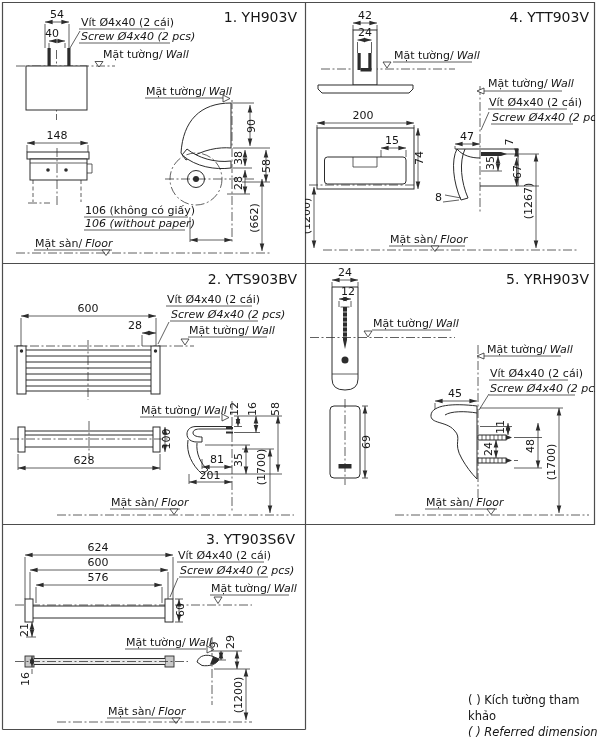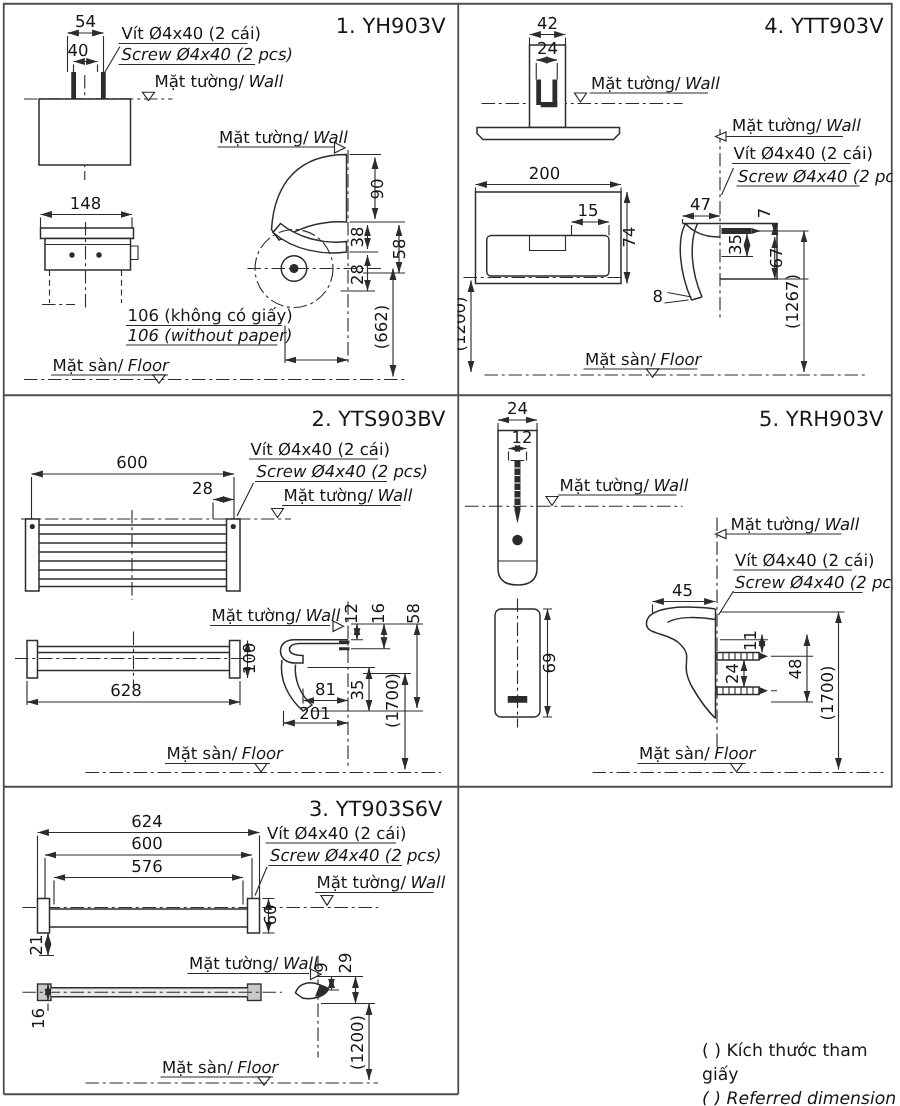--- a/index.html
+++ b/index.html
@@ -345,17 +345,17 @@
     <text class="m" x="232" y="117" transform="rotate(-90 232 117)">29</text>
     <text class="m" x="240" y="170" transform="rotate(-90 240 170)">(1200)</text>
     <text x="106" y="190"><tspan>Mặt sàn/</tspan><tspan class="it" dx="3">Floor</tspan></text>
     <path class="d" d="M105,193 H180"></path>
     <path class="tri" d="M170,193 L178,193 L174,198.5 Z"></path>
     <path class="dd" d="M55,197 H250"></path>
   </g>
 </svg>
 
 <div class="legend" style="left:468px;top:692px">
-  <div>( ) Kích thước tham giấy</div>
+  <div>( ) Kích tường tham khảo</div>
   <div class="it">( ) Referred dimension</div>
 </div>
 
 </div>
 
 </body></html>

